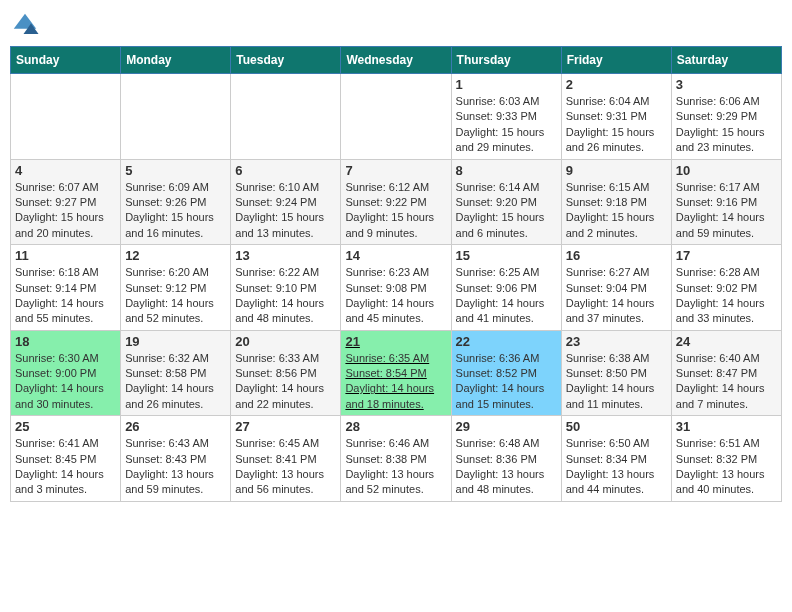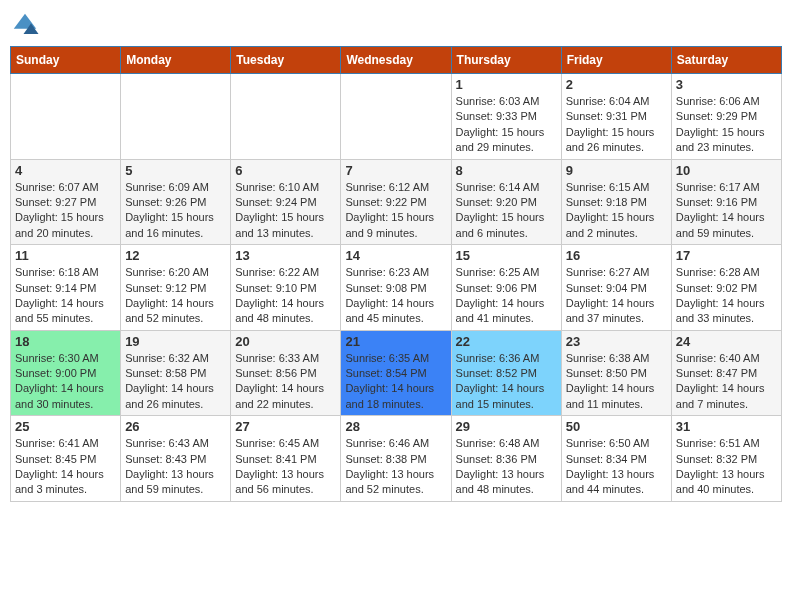--- a/index.html
+++ b/index.html
@@ -49,21 +49,21 @@
     .location {
       font-size: 15px;
       color: #555;
     }
     .calendar {
       width: 100%;
       border-collapse: collapse;
       font-size: 11px;
     }
     .calendar th {
-      background: #c2410c;
+      background: #0f766e;
       color: #fff;
       text-align: left;
       padding: 6px 5px;
       font-size: 12px;
       font-weight: bold;
       border: 1px solid #3a7ab0;
     }
     .calendar td {
       border: 1px solid #ccc;
       vertical-align: top;
@@ -212,21 +212,21 @@
           <div class="day-info">Sunrise: 6:30 AM<br>Sunset: 9:00 PM<br>Daylight: 14 hours<br>and 30 minutes.</div>
         </td>
         <td style="background: rgb(245, 245, 245); margin-left: 23px;">
           <span class="day-number">19</span>
           <div class="day-info">Sunrise: 6:32 AM<br>Sunset: 8:58 PM<br>Daylight: 14 hours<br>and 26 minutes.</div>
         </td>
         <td style="background: rgb(245, 245, 245);">
           <span class="day-number">20</span>
           <div class="day-info">Sunrise: 6:33 AM<br>Sunset: 8:56 PM<br>Daylight: 14 hours<br>and 22 minutes.</div>
         </td>
-        <td style="background: #3b82f6;">
+        <td style="background: #86efac; text-decoration: underline;">
           <span class="day-number">21</span>
           <div class="day-info">Sunrise: 6:35 AM<br>Sunset: 8:54 PM<br>Daylight: 14 hours<br>and 18 minutes.</div>
         </td>
         <td style="background: #7dd3fc; margin-left: 9px;">
           <span class="day-number">22</span>
           <div class="day-info">Sunrise: 6:36 AM<br>Sunset: 8:52 PM<br>Daylight: 14 hours<br>and 15 minutes.</div>
         </td>
         <td style="background: rgb(245, 245, 245);">
           <span class="day-number">23</span>
           <div class="day-info">Sunrise: 6:38 AM<br>Sunset: 8:50 PM<br>Daylight: 14 hours<br>and 11 minutes.</div>

